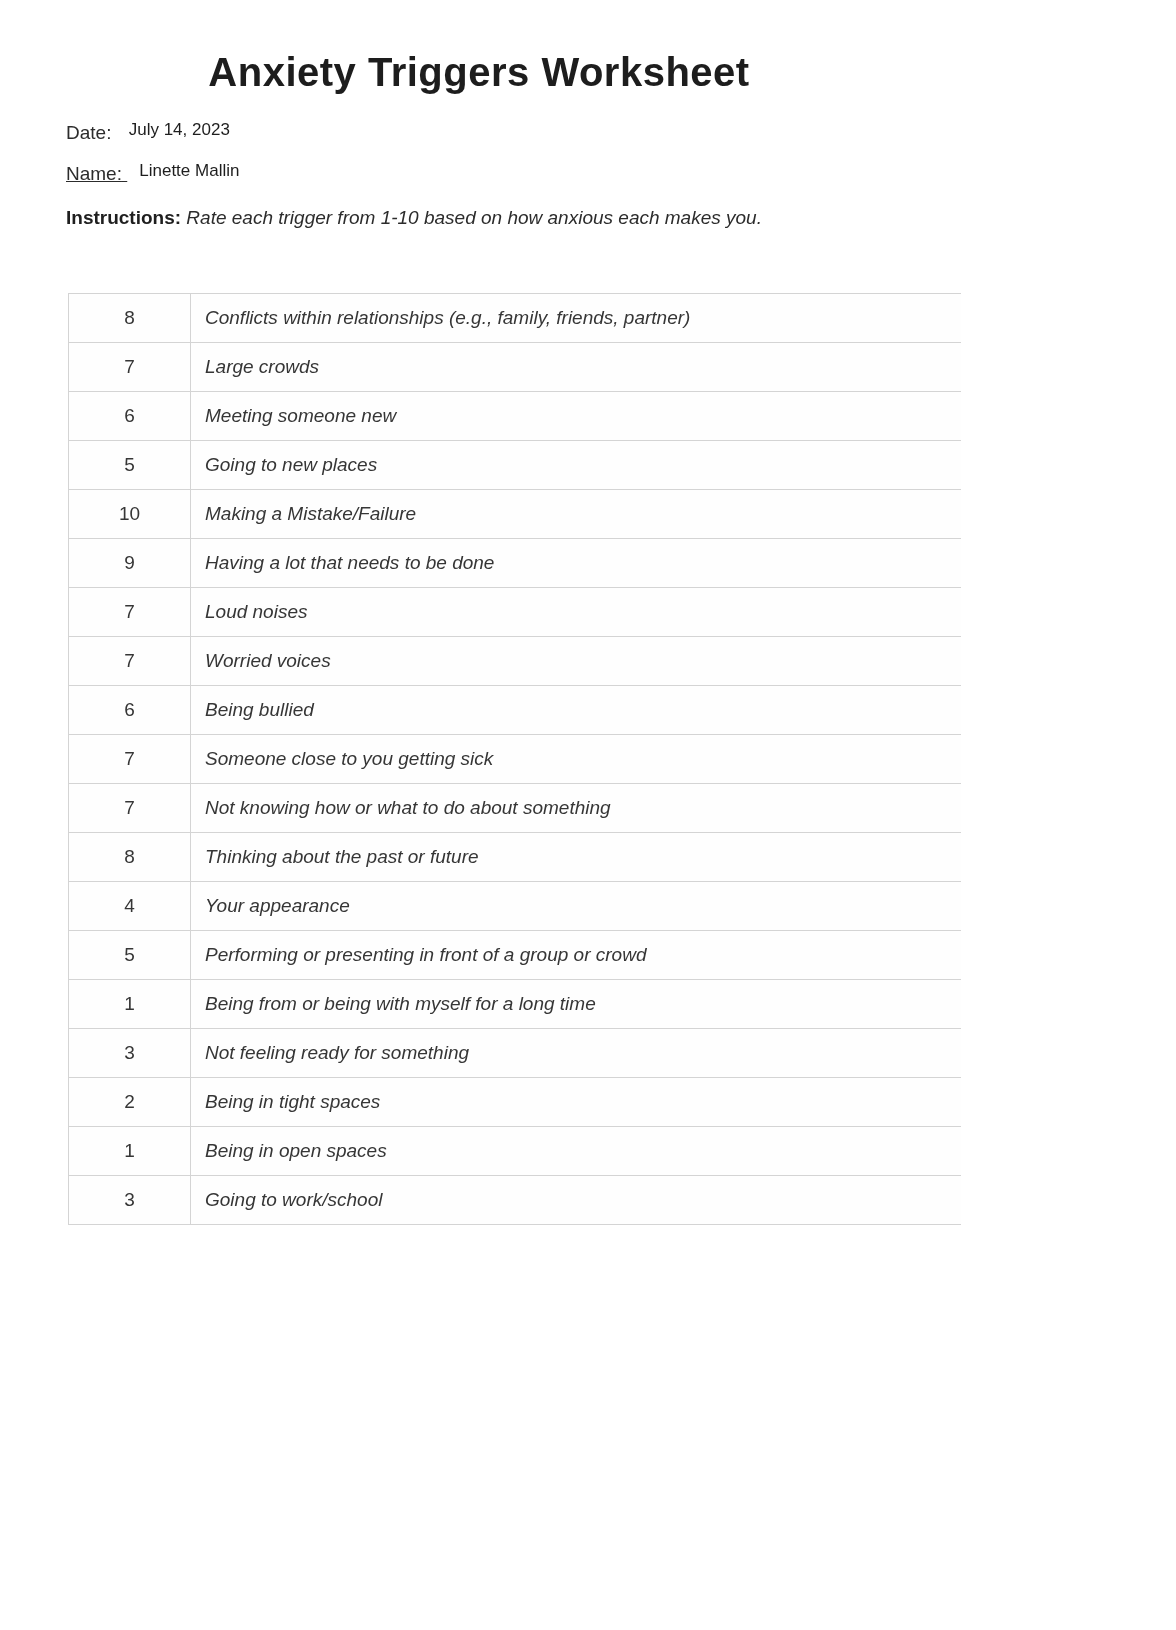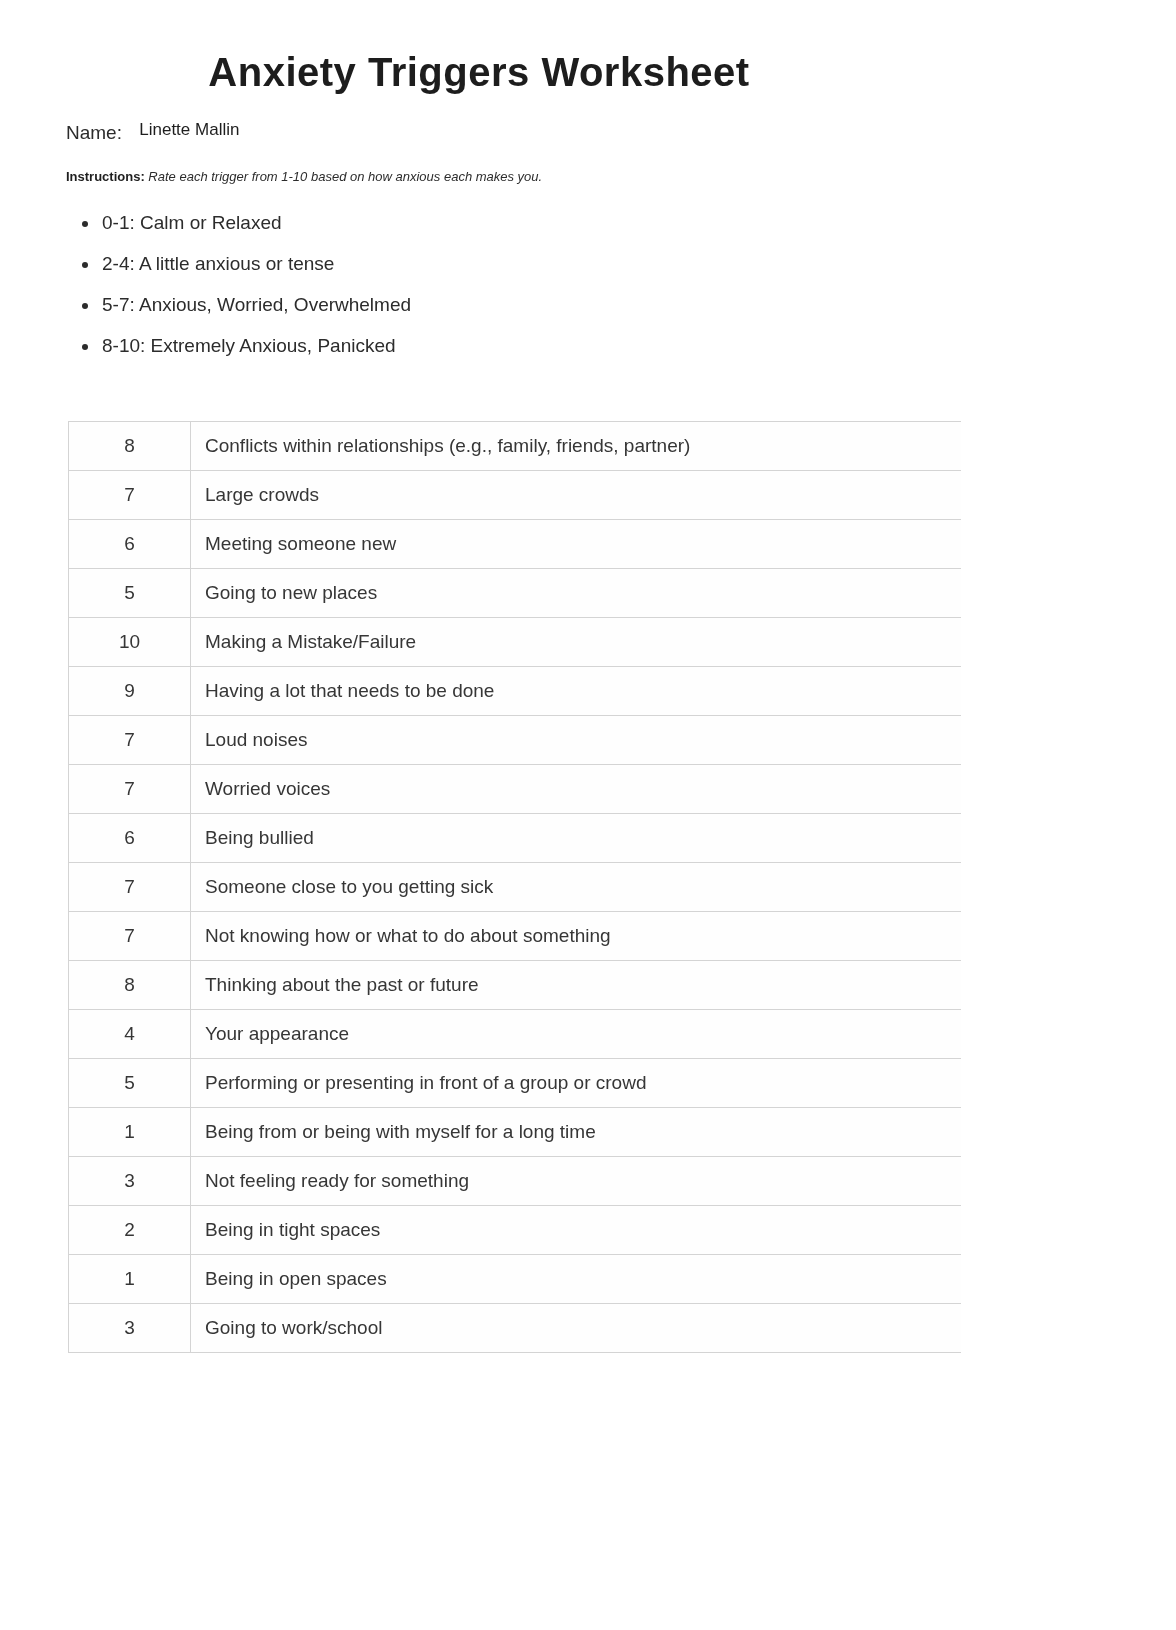--- a/index.html
+++ b/index.html
@@ -50,21 +50,21 @@
   .field-label { color: #2c2c2c; }
   .field-value {
     display: inline-block;
     margin-left: 12px;
     font-size: 17px;
     color: #1e1e1e;
     transform: translateY(-4px);
   }
   .instructions-line {
     margin: 21px 0 0 0;
-    font-size: 13px;
+    font-size: 19px;
     line-height: 22px;
   }
   .instructions-label { font-weight: 700; color: #1f1f1f; }
   .instructions-text { font-style: italic; color: #2c2c2c; }
   .legend-label {
     margin: 18px 0 0 0;
     font-size: 19px;
     line-height: 22px;
     font-weight: 700;
     color: #1f1f1f;
@@ -101,48 +101,47 @@
   td.rating-cell {
     width: 122px;
     text-align: center;
     color: #2b2b2b;
   }
   td.trigger-cell {
     padding-left: 14px;
     padding-right: 10px;
     white-space: nowrap;
     overflow: hidden;
+    font-style: italic;
   }
 </style>
 </head>
 <body>
 
 <div class="page">
 
   <h1 class="doc-title">Anxiety Triggers Worksheet</h1>
 
 
+  <div class="field-row">
+    <span class="field-label">Date:</span>
+    <span class="field-value">July 14, 2023</span>
+  </div>
 
   <div class="field-row">
     <span class="field-label">Name:</span>
     <span class="field-value">Linette Mallin</span>
   </div>
 
   <p class="instructions-line">
     <span class="instructions-label">Instructions:</span>
     <span class="instructions-text">Rate each trigger from 1-10 based on how anxious each makes you.</span>
   </p>
 
 
-  <ul class="legend-list">
-      <li>0-1: Calm or Relaxed</li>
-      <li>2-4: A little anxious or tense</li>
-      <li>5-7: Anxious, Worried, Overwhelmed</li>
-      <li>8-10: Extremely Anxious, Panicked</li>
-    </ul>
 
 
   <table class="triggers-table">
     <tbody>
         <tr>
           <td class="rating-cell">8</td>
           <td class="trigger-cell">Conflicts within relationships (e.g., family, friends, partner)</td>
         </tr>
         <tr>
           <td class="rating-cell">7</td>

